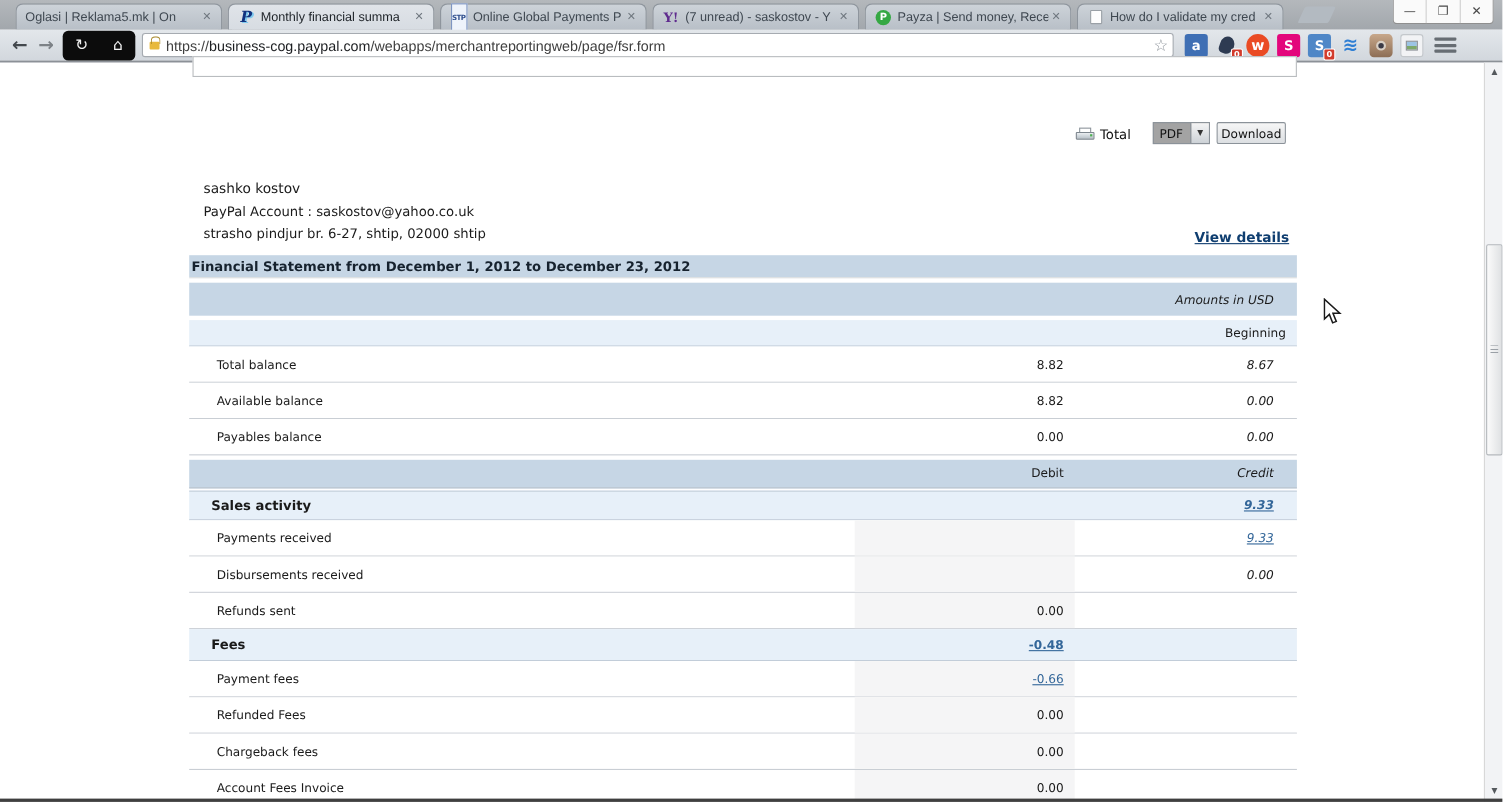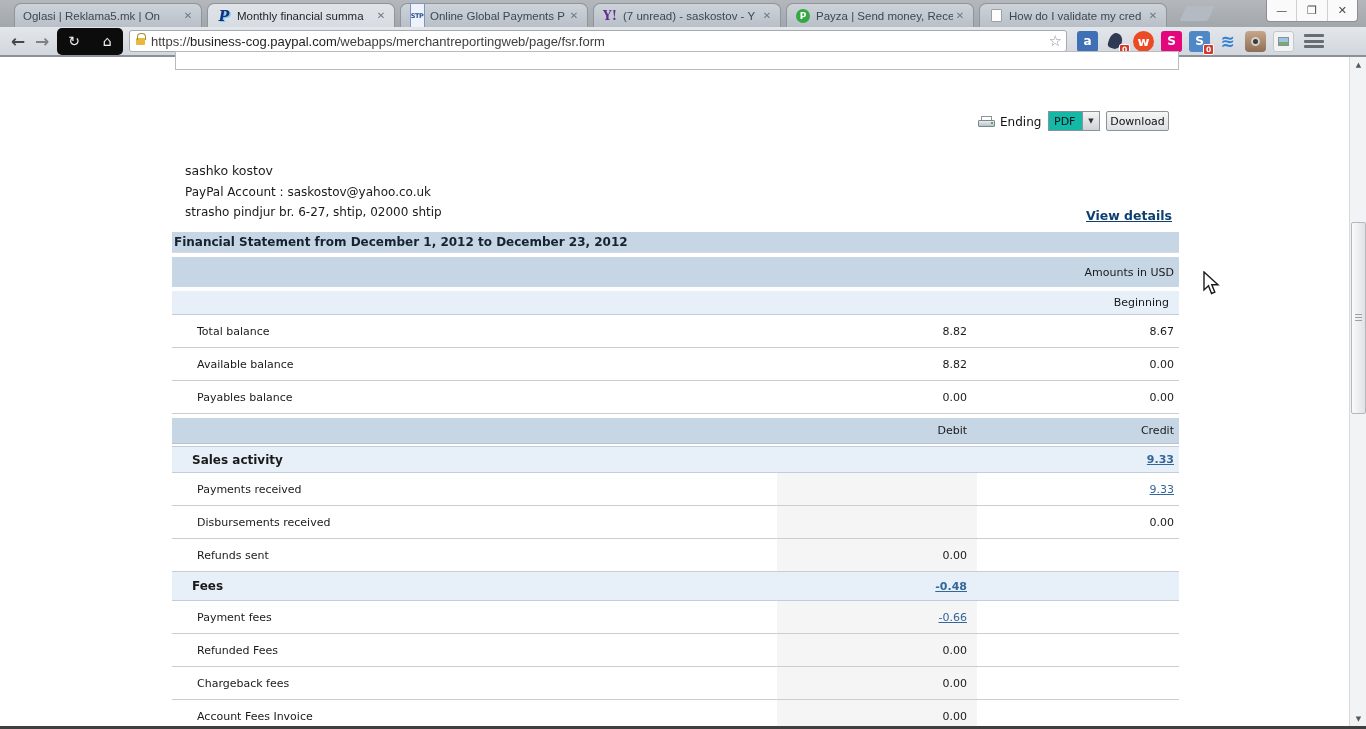--- a/index.html
+++ b/index.html
@@ -62,21 +62,21 @@
   
   .page { position:absolute; top:57px; left:0; width:1366px; height:672px; background:#fff; }
   .remnant-box { position:absolute; left:175px; top:-6px; width:1004px; height:19px; background:#fff;
                  border:1px solid #b9bcbf; }
   .print-row { position:absolute; left:978px; top:54px; width:200px; height:22px; display:flex; align-items:center; }
   .print-icon { position:relative; width:17px; height:13px; margin-right:5px; }
   .print-icon .body { position:absolute; left:0; top:4px; width:17px; height:7px; background:linear-gradient(#e8ecef,#b9c2c9); border:1px solid #7d868e; border-radius:1px; }
   .print-icon .paper { position:absolute; left:3px; top:0; width:11px; height:5px; background:#fff; border:1px solid #8d959c; }
   .print-icon .light { position:absolute; right:2px; top:6px; width:2px; height:2px; background:#4caf50; }
   .print-label { font-size:12px; color:#111; }
-  .pdf-select { position:absolute; left:70px; top:0; width:52px; height:20px; background:#14b8a6; border:1px solid #8b9299; display:flex; }
+  .pdf-select { position:absolute; left:70px; top:0; width:52px; height:20px; background:#a3a3a3; border:1px solid #8b9299; display:flex; }
   .pdf-value { flex:1; font-size:11px; padding:3px 0 0 5px; color:#111; }
   .pdf-arrow { width:17px; background:linear-gradient(#f4f4f4,#cdd2d7); border-left:1px solid #8b9299; font-size:7px; color:#333; display:flex; align-items:center; justify-content:center; }
   .download-btn { position:absolute; left:128px; top:0; width:63px; height:20px; background:linear-gradient(#f6f6f6,#dcdfe2); border:1px solid #8b9299; border-radius:2px; font-size:11px; color:#111; display:flex; align-items:center; justify-content:center; }
   .account { position:absolute; left:185px; top:104px; font-size:12px; color:#1a1a1a; line-height:20px; }
   .account .name { font-weight:normal; font-size:12.5px; margin-bottom:1px; }
   .view-details { position:absolute; left:1086px; top:151px; font-size:12.5px; font-weight:bold; color:#0f3e70; text-decoration:underline; }
 
   
   .fs-table { position:absolute; left:172px; top:175px; width:1007px; font-size:11px; color:#1a1a1a; }
   .band { background:#c6d6e5; display:flex; align-items:center; }
@@ -84,21 +84,21 @@
   .band.amounts { height:30px; }
   .band.dc { height:26px; border-bottom:1px solid #b9c3ce; }
   .gap2 { height:2px; } .gap4 { height:4px; } .gap5 { height:5px; border-top:1px solid #d8dbde; }
   .row { display:flex; align-items:center; border-bottom:1px solid #c9ced4; background:#fff; }
   .row.h24 { height:24px; } .row.h33 { height:33px; } .row.h27 { height:27px; } .row.h29 { height:29px;justify-content:flex-end; }
   .row.hl { background:#e7f0f9; border-bottom:1px solid #c2cdd9; }
   .row.section-top { border-top:1px solid #c2cdd9; }
   .c-label { flex:1; padding-left:25px; display:flex; align-items:center; height:100%; }
   .c-label.sec { padding-left:20px; font-weight:bold; font-size:12px; }
   .c-d { width:200px; height:100%; display:flex; align-items:center; justify-content:flex-end; padding-right:10px; }
-  .c-c { width:202px; height:100%; display:flex; align-items:center; justify-content:flex-end; padding-right:5px; }
+  .c-c { width:202px; height:100%; display:flex; align-items:center; justify-content:flex-end; padding-right:21px;font-style:italic; }
   .row.item .c-d { background:#f5f5f6; }
   .lnk { color:#336699; text-decoration:underline; }
   .lnk.b { font-weight:bold; }
 
   
   .scrollbar { position:absolute; right:0; top:0; width:17px; height:672px; background:#f2f3f5; border-left:1px solid #d8d8d8; }
   .sb-btn { position:absolute; left:0; width:17px; height:15px; display:flex; align-items:center; justify-content:center; font-size:7px; color:#55595d; }
   .sb-btn.up { top:0; } .sb-btn.down { bottom:3px; }
   .sb-thumb { position:absolute; left:1px; top:165px; width:15px; height:192px; background:linear-gradient(90deg,#fbfbfb,#dfe1e3); border:1px solid #b4b8bc; border-radius:2px; }
   .sb-thumb::after { content:""; position:absolute; left:3px; right:3px; top:50%; margin-top:-4px; height:7px;
@@ -208,21 +208,21 @@
 
   <div class="page">
     <div class="remnant-box"></div>
 
     <div class="print-row">
       <span class="print-icon">
           <span class="paper"></span>
           <span class="body"></span>
           <span class="light"></span>
         </span>
-      <span class="print-label">Ending</span>
+      <span class="print-label">Total</span>
       <div class="pdf-select">
         <span class="pdf-value">PDF</span>
         <span class="pdf-arrow">▼</span>
       </div>
       <div class="download-btn">Download</div>
     </div>
 
     <div class="account">
       <div class="name">sashko kostov</div>
       <div>PayPal Account : saskostov@yahoo.co.uk</div>

